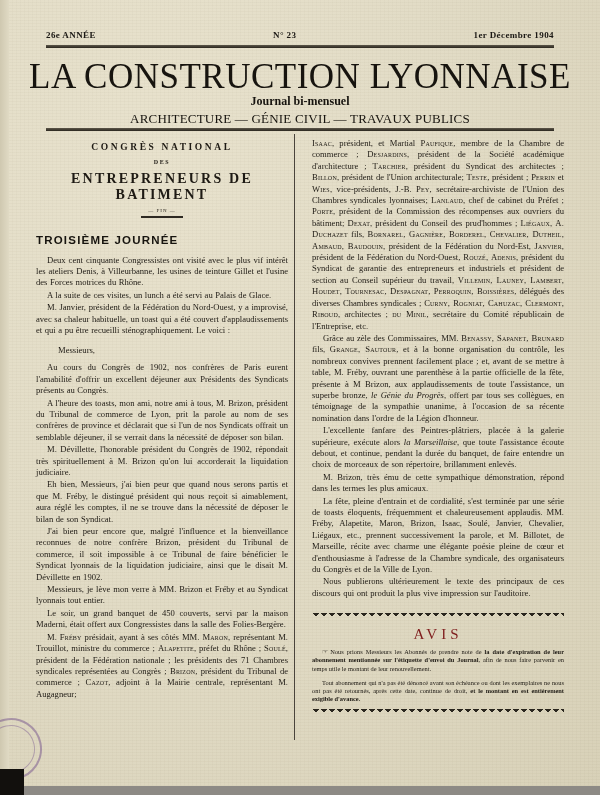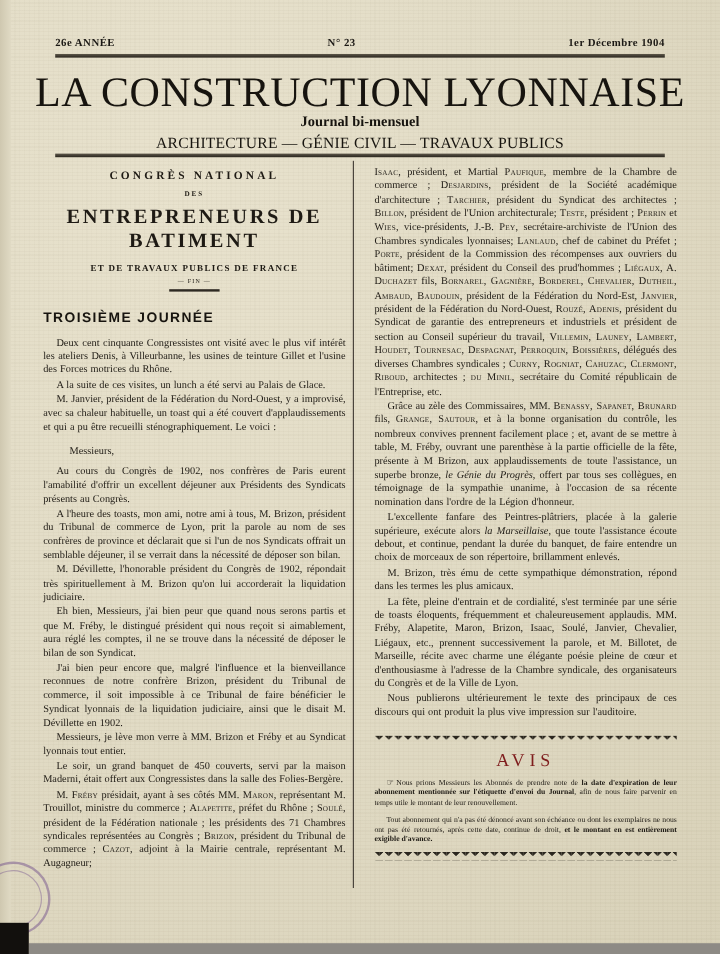--- a/index.html
+++ b/index.html
@@ -85,21 +85,21 @@
 
   .head1{
     text-align:center;font-size:9.5px;font-weight:bold;
     letter-spacing:2.6px;margin:4px 0 0;
   }
   .head-des{
     text-align:center;font-size:6px;font-weight:bold;
     letter-spacing:1.6px;margin:7px 0 6px;
   }
   .head2{
-    text-align:center;font-size:17px;font-weight:bold;
+    text-align:center;font-size:14px;font-weight:bold;
     letter-spacing:2.2px;margin:0;
   }
   .head3{
     text-align:center;font-size:7.5px;font-weight:bold;
     letter-spacing:1.1px;margin:8px 0 0;
   }
   .orn{text-align:center;font-size:5px;letter-spacing:1px;margin:5px 0 3px;}
   .shortrule{width:42px;height:1.5px;background:#2d2922;margin:3px auto 0;}
 
   .sect{
@@ -160,21 +160,20 @@
   <div class="masthead-sub2">ARCHITECTURE — GÉNIE CIVIL — TRAVAUX PUBLICS</div>
   <div class="rule-thick" style="top:128px;"></div>
 
   <div class="divider"></div>
 
   <div class="col col-l">
 
     <div class="head1">CONGRÈS NATIONAL</div>
     <div class="head-des">DES</div>
     <div class="head2">ENTREPRENEURS DE BATIMENT</div>
-    <div class="head3">ET DE TRAVAUX PUBLICS DE FRANCE</div>
     <div class="orn">— FIN —</div>
     <div class="shortrule"></div>
 
     <div class="sect">TROISIÈME JOURNÉE</div>
 
     <p class="body">Deux cent cinquante Congressistes ont visité avec le plus vif intérêt les ateliers Denis, à Villeurbanne, les usines de teinture Gillet et l'usine des Forces motrices du Rhône.</p>
     <p class="body">A la suite de ces visites, un lunch a été servi au Palais de Glace.</p>
     <p class="body">M. Janvier, président de la Fédération du Nord-Ouest, y a improvisé, avec sa chaleur habituelle, un toast qui a été couvert d'applaudissements et qui a pu être recueilli sténographiquement. Le voici :</p>
 
     <p class="salut">Messieurs,</p>

